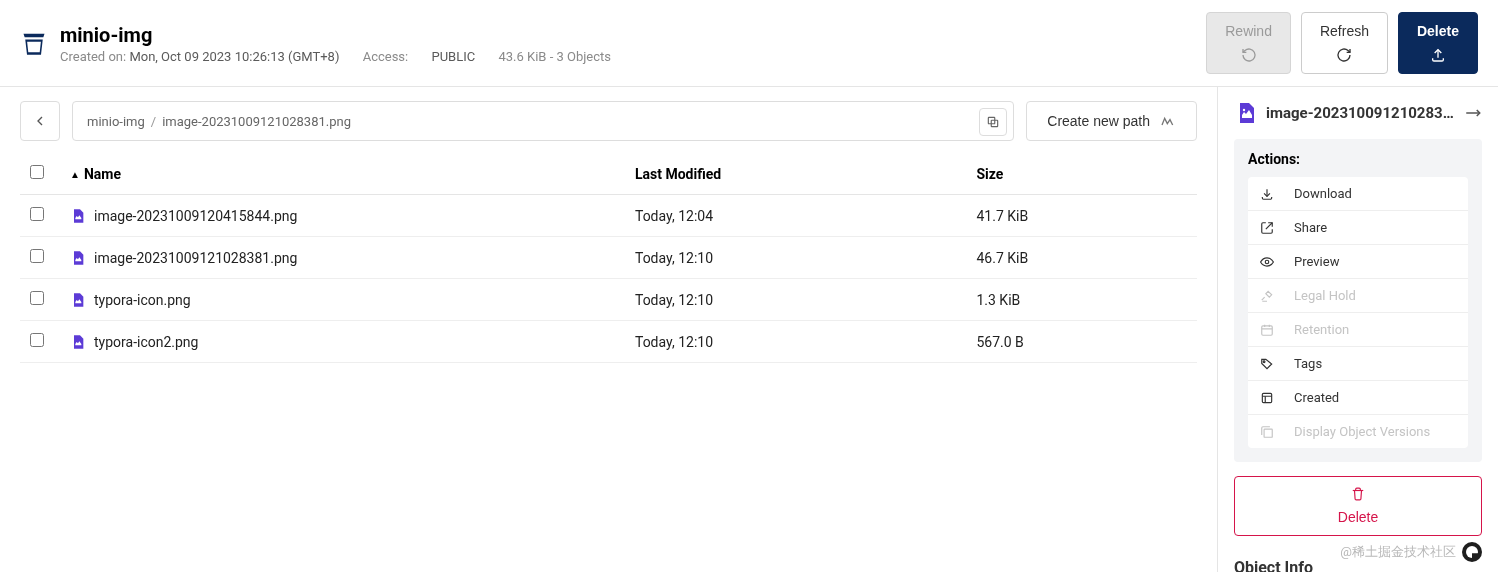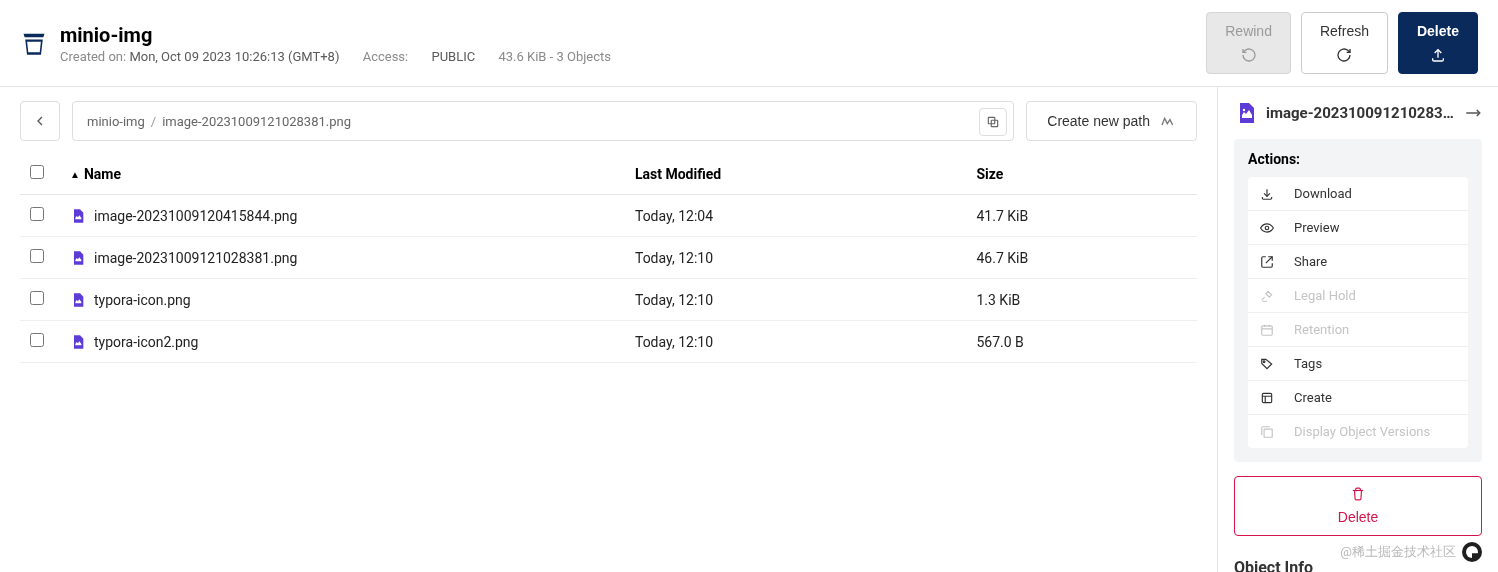--- a/index.html
+++ b/index.html
@@ -212,32 +212,32 @@
         <div class="action-item">
           <svg class="action-icon" viewBox="0 0 24 24" fill="none" stroke="currentColor" stroke-width="2">
               <path d="M4 17v2a2 2 0 0 0 2 2h12a2 2 0 0 0 2-2v-2"></path>
               <polyline points="7 11 12 16 17 11"></polyline>
               <line x1="12" y1="4" x2="12" y2="16"></line>
             </svg>
           <span>Download</span>
         </div>
         <div class="action-item">
           <svg class="action-icon" viewBox="0 0 24 24" fill="none" stroke="currentColor" stroke-width="2">
-              <path d="M1 12s4-7 11-7 11 7 11 7-4 7-11 7S1 12 1 12z"></path>
-              <circle cx="12" cy="12" r="3"></circle>
-            </svg>
-          <span>Preview</span>
-        </div>
-        <div class="action-item">
-          <svg class="action-icon" viewBox="0 0 24 24" fill="none" stroke="currentColor" stroke-width="2">
               <path d="M14 3h7v7"></path>
               <path d="M10 14L21 3"></path>
               <path d="M21 14v5a2 2 0 0 1-2 2H5a2 2 0 0 1-2-2V5a2 2 0 0 1 2-2h5"></path>
             </svg>
           <span>Share</span>
+        </div>
+        <div class="action-item">
+          <svg class="action-icon" viewBox="0 0 24 24" fill="none" stroke="currentColor" stroke-width="2">
+              <path d="M1 12s4-7 11-7 11 7 11 7-4 7-11 7S1 12 1 12z"></path>
+              <circle cx="12" cy="12" r="3"></circle>
+            </svg>
+          <span>Preview</span>
         </div>
         <div class="action-item disabled">
           <svg class="action-icon" viewBox="0 0 24 24" fill="none" stroke="currentColor" stroke-width="2">
               <path d="M14 4l6 6-4 4-6-6z"></path>
               <path d="M8 14l-5 5"></path>
               <path d="M4 21h8"></path>
             </svg>
           <span>Legal Hold</span>
         </div>
         <div class="action-item disabled">
@@ -255,21 +255,21 @@
               <circle cx="7" cy="8" r="1.5"></circle>
             </svg>
           <span>Tags</span>
         </div>
         <div class="action-item">
           <svg class="action-icon" viewBox="0 0 24 24" fill="none" stroke="currentColor" stroke-width="2">
               <rect x="4" y="4" width="16" height="16" rx="2"></rect>
               <line x1="4" y1="9" x2="20" y2="9"></line>
               <line x1="9" y1="9" x2="9" y2="20"></line>
             </svg>
-          <span>Create</span>
+          <span>Created</span>
         </div>
         <div class="action-item disabled">
           <svg class="action-icon" viewBox="0 0 24 24" fill="none" stroke="currentColor" stroke-width="2">
               <rect x="7" y="7" width="14" height="14" rx="1"></rect>
               <path d="M3 17V5a2 2 0 0 1 2-2h12"></path>
             </svg>
           <span>Display Object Versions</span>
         </div>
       </div>
     </div>

